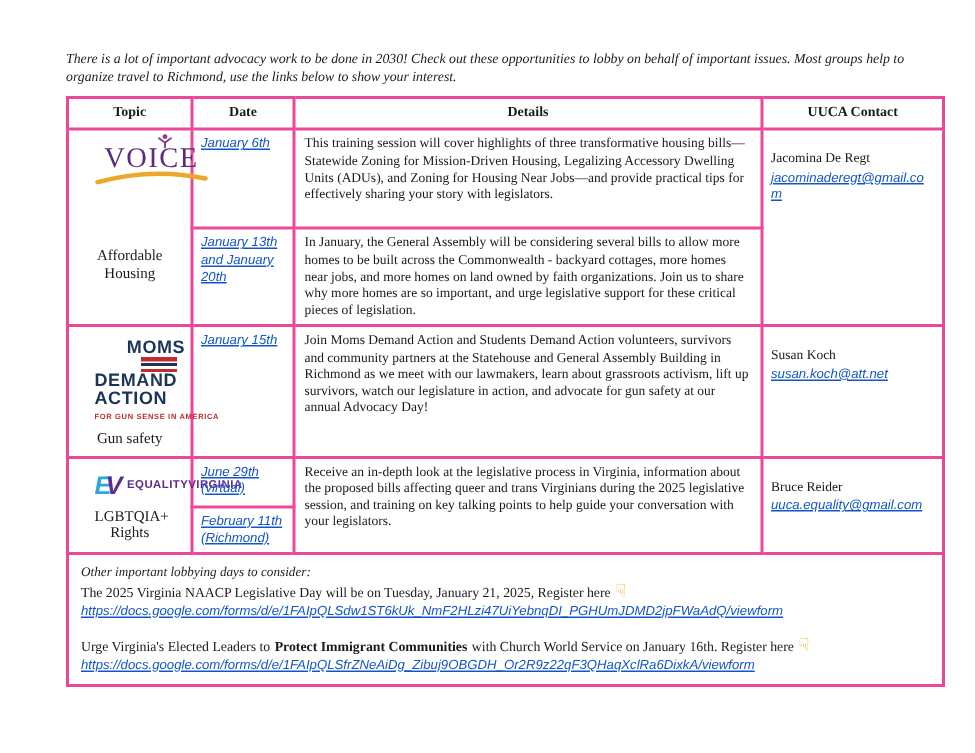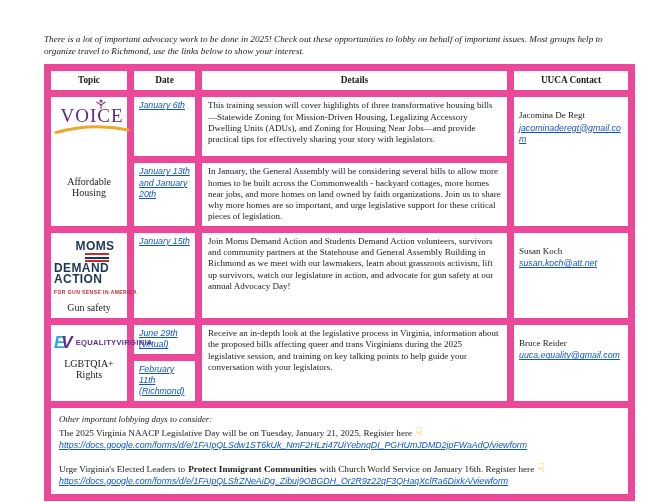--- a/index.html
+++ b/index.html
@@ -4,31 +4,31 @@
 <style>
   html,body { margin:0; padding:0; background:#ffffff; }
   body { width:650px; height:502px; font-family:"Liberation Serif", serif; color:#1a1a1a; }
   .page { position:relative; width:650px; height:502px; box-sizing:border-box; padding:34px 22px 0 44px; }
 
   .title { font-size:11.5px; font-weight:bold; text-align:center; margin:0 0 6px 0; letter-spacing:0.1px; }
   .intro { font-style:italic; font-size:9.2px; line-height:11.5px; margin:0 0 7px 0; }
 
   table.lobby { border-collapse:collapse; width:584px; table-layout:fixed; }
   col.c-topic{width:83px;} col.c-date{width:68px;} col.c-details{width:312px;} col.c-contact{width:121px;}
-  td { border:7px solid #ec4899; vertical-align:top; padding:3px 5px; font-size:9px; line-height:11.3px; box-sizing:border-box; }
+  td { border:2px solid #ec4899; vertical-align:top; padding:3px 5px; font-size:9px; line-height:11.3px; box-sizing:border-box; }
   tr.hdr-row td { font-weight:bold; text-align:center; font-size:9.3px; padding:4px 2px; height:12px; vertical-align:middle; }
   tr.rh1{height:66px;} tr.rh2{height:65px;} tr.rh3{height:69px;} tr.rh4a{height:33px;} tr.rh4b{height:31px;}
 
   .link { color:#1155cc; text-decoration:underline; cursor:pointer; }
   .sans { font-family:"Liberation Sans", sans-serif; font-size:8.8px; line-height:11px;font-style:italic; }
   .email { word-break:break-all; display:block; }
   .contact-name { margin-bottom:1px;margin-top:10px; }
   .details-cell { padding:3px 6px; }
 
-  .topic-cell { text-align:center; padding:5px 3px; }
+  .topic-cell { text-align:center; padding:5px 17px; }
   .topic-label { font-size:10px; }
   .tl-ah { margin-top:42px; }
   .tl-gs { margin-top:3px; }
   .tl-ev { margin-top:7px; }
 
   
   .voice-logo { margin:4px auto 0; width:76px; }
   .voice-word-wrap { position:relative; display:inline-block; }
   .voice-word { font-family:"Liberation Serif", serif; font-size:19px; line-height:19px; letter-spacing:1px; color:#5e2b82; }
   .voice-person { position:absolute; top:-7px; left:54%; }
@@ -56,21 +56,21 @@
   .f-gap { height:11px; }
   .pointer { color:#f2b01e; font-size:12px; margin-left:3px; font-family:"DejaVu Sans", sans-serif; }
   .gap-l { margin-left:3px; }
   strong.gap-l { font-weight:bold; }
 </style>
 </head>
 <body>
 
 <div class="page">
 
-  <p class="intro">There is a lot of important advocacy work to be done in 2025! Check out these opportunities to lobby on behalf of important issues. Most groups help to organize travel to Richmond, use the links below to show your interest.</p>
+  <p class="intro">There is a lot of important advocacy work to be done in 2030! Check out these opportunities to lobby on behalf of important issues. Most groups help to organize travel to Richmond, use the links below to show your interest.</p>
 
   <table class="lobby">
     <colgroup>
         <col class="c-topic">
         <col class="c-date">
         <col class="c-details">
         <col class="c-contact">
       </colgroup>
     <tbody>
 

